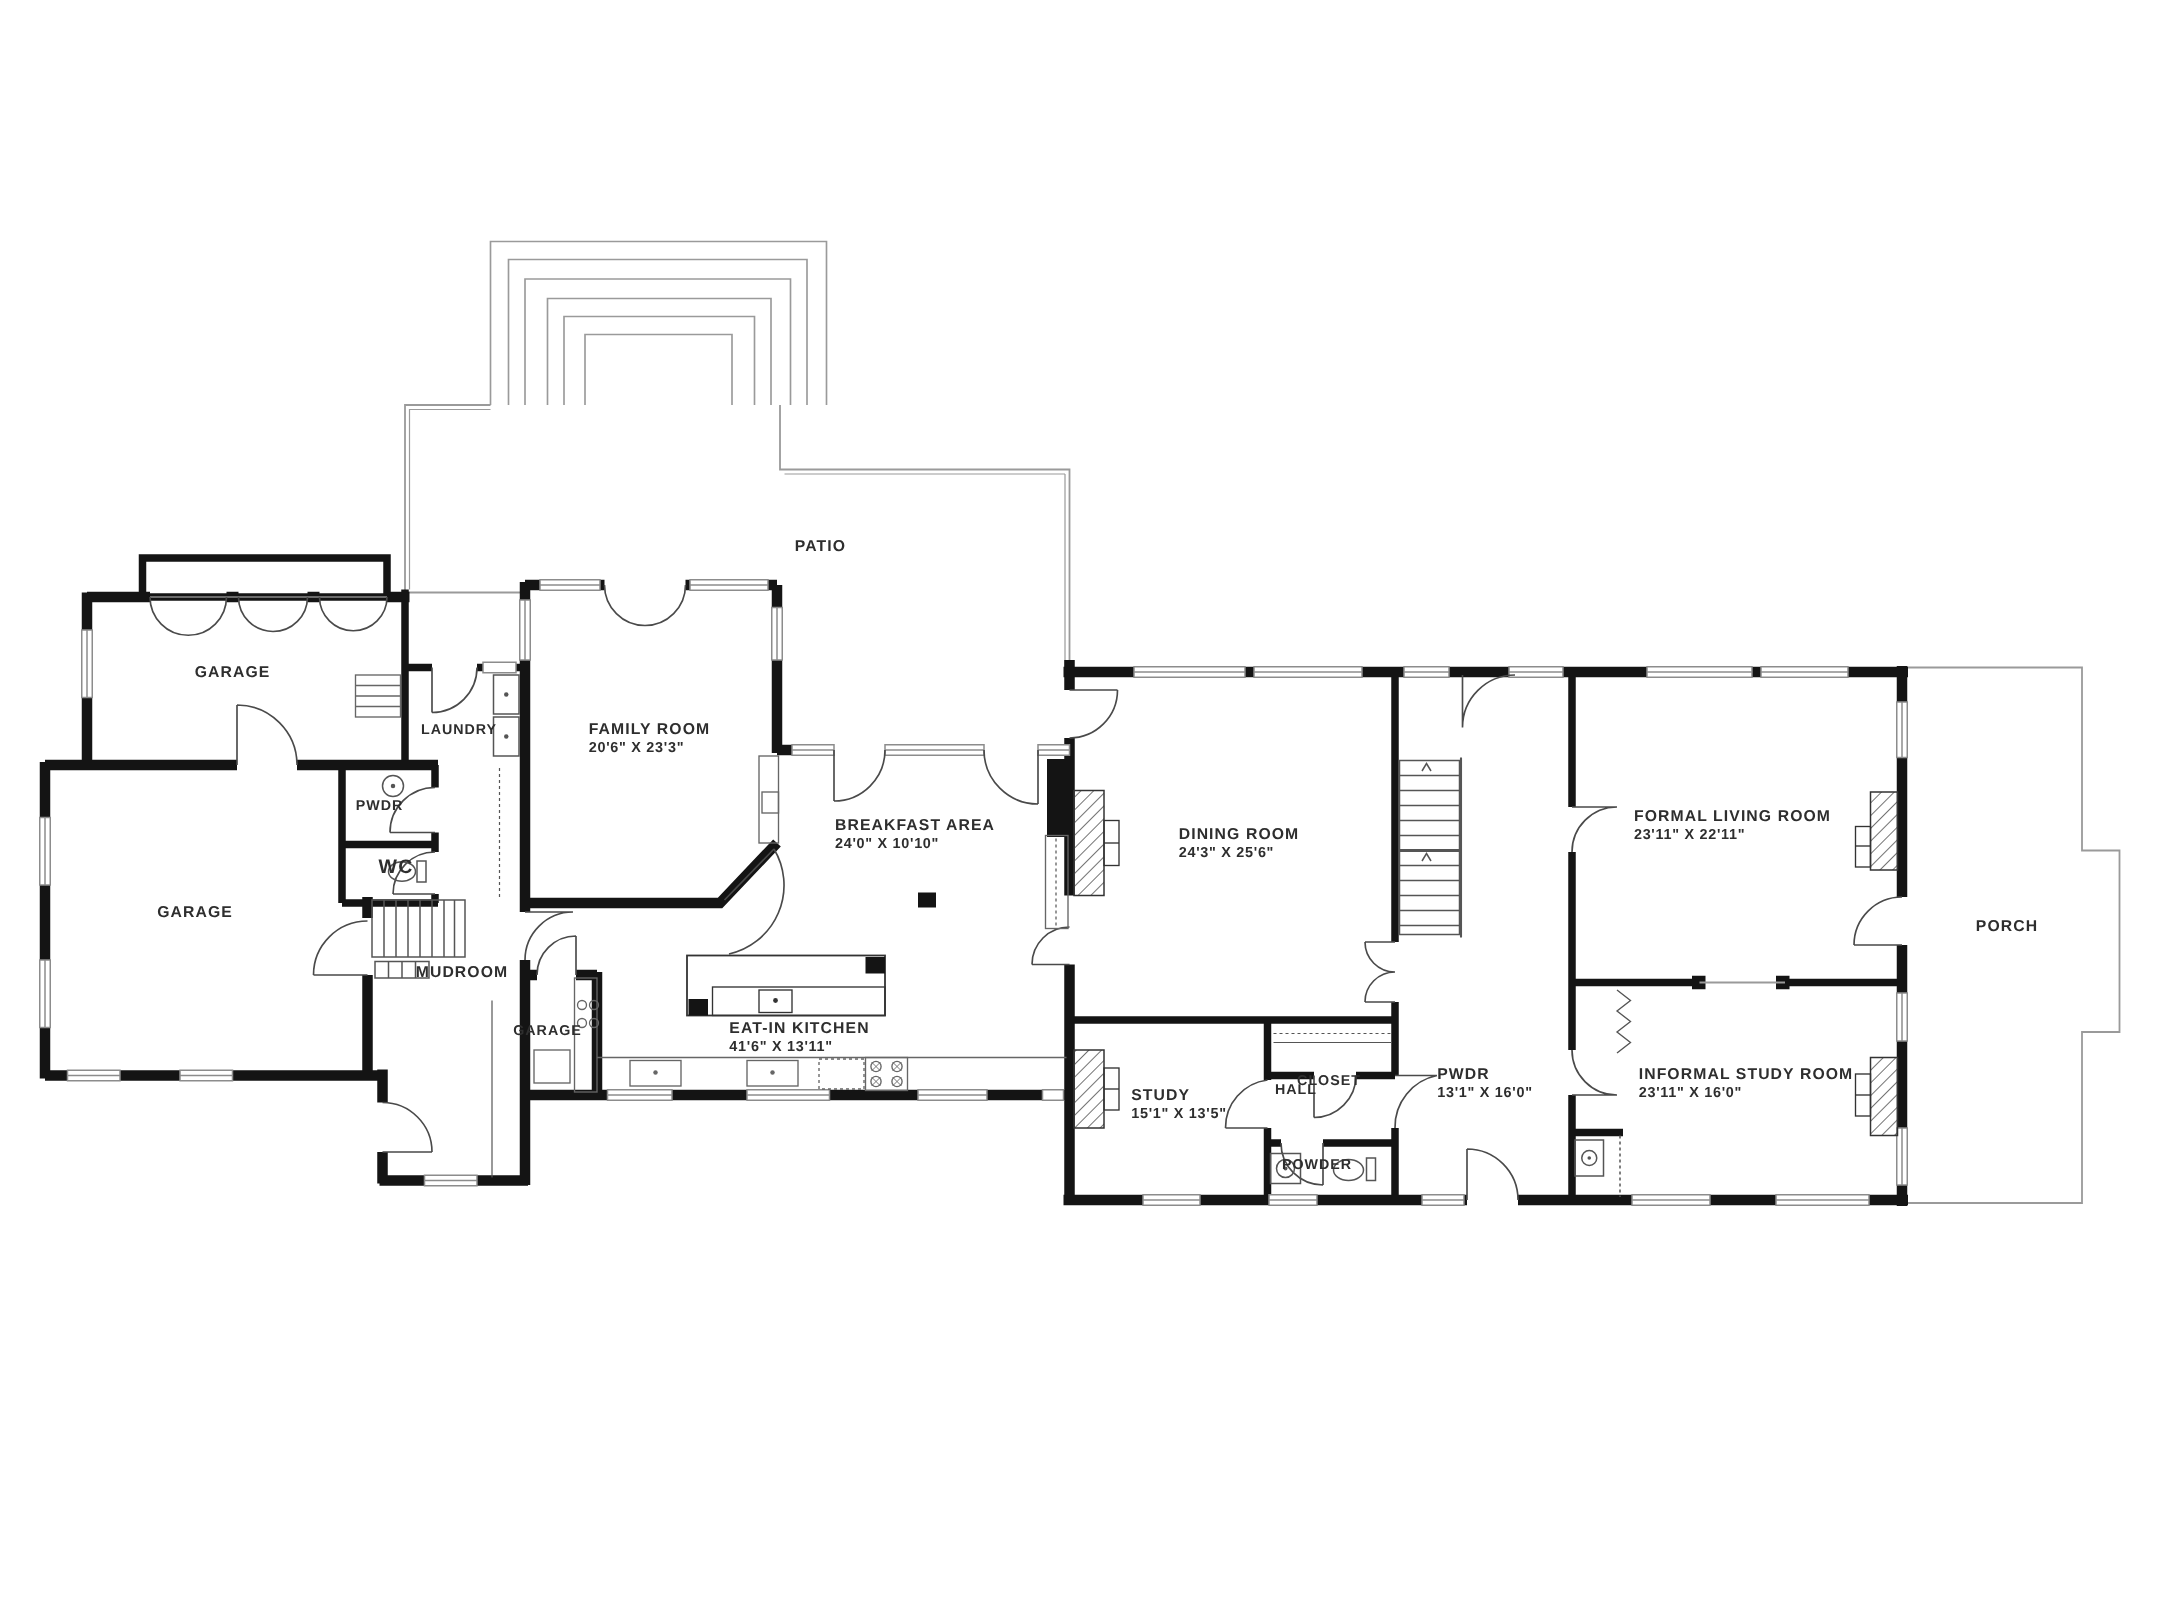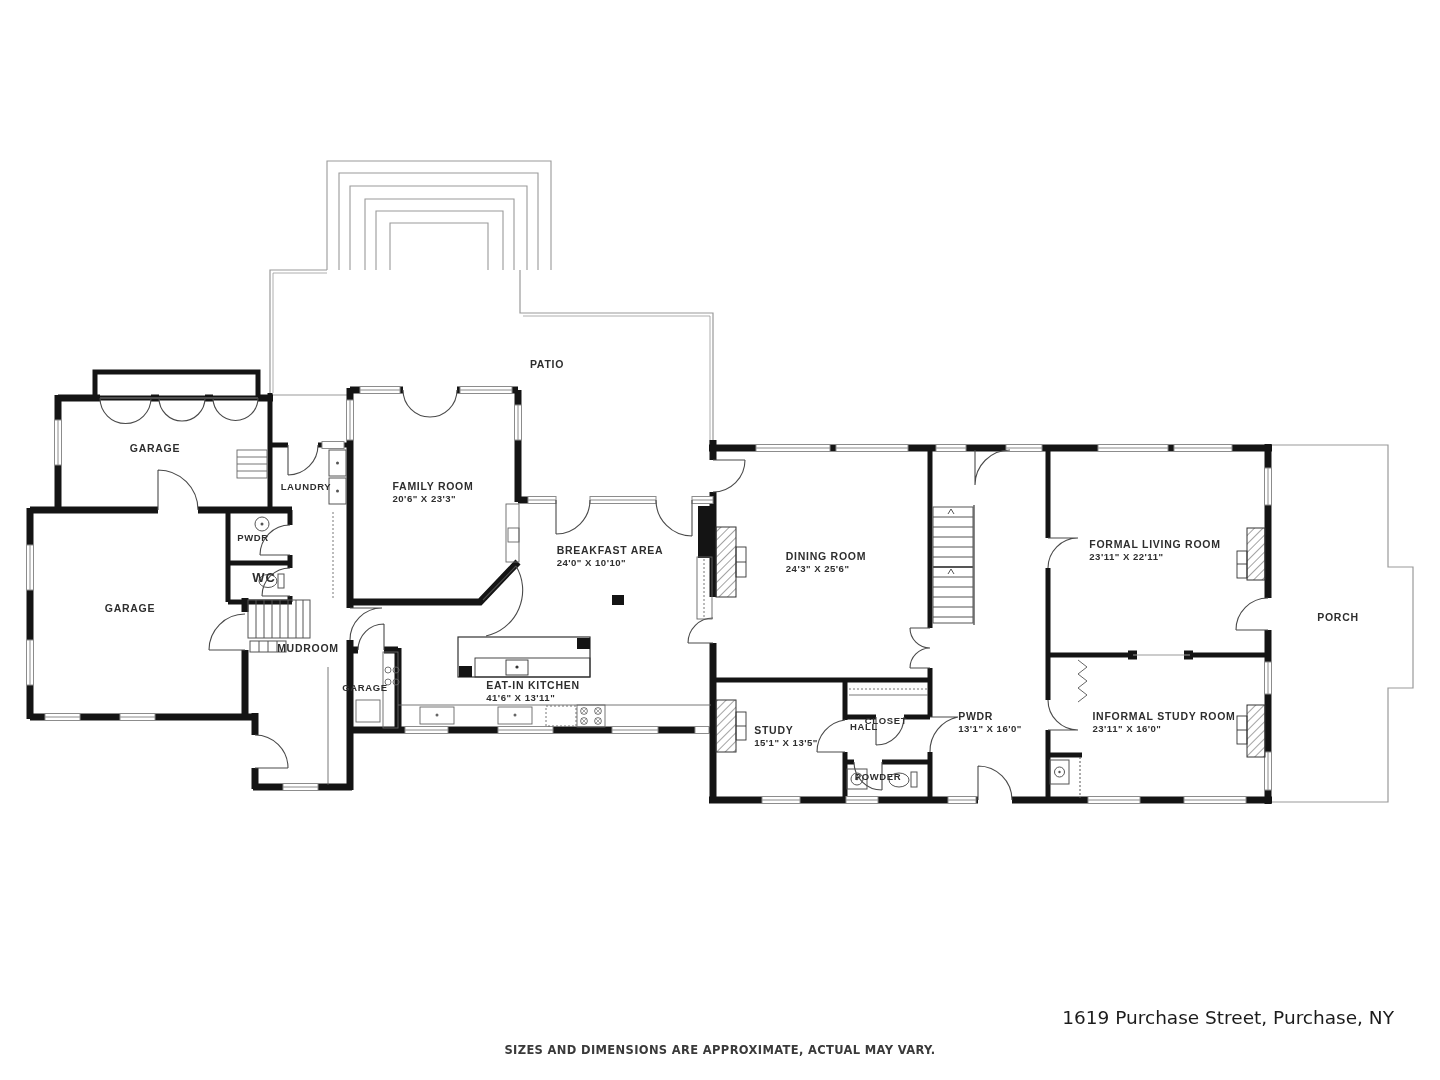--- a/index.html
+++ b/index.html
@@ -360,16 +360,14 @@
     </div>
   <div class="rlabel" style="left:1164px;top:723px">
       <div>INFORMAL STUDY ROOM</div>
       <div class="dims">23'11" X 16'0"</div>
     </div>
   <div class="rlabel" style="left:1338px;top:618px">
       <div>PORCH</div>
     </div>
 
   <div class="footer-right">
-    <div class="addr">1619 Purchase Street, Purchase, NY</div>
   </div>
-  <div class="disclaimer">SIZES AND DIMENSIONS ARE APPROXIMATE, ACTUAL MAY VARY.</div>
 </div>
 
 </body></html>

